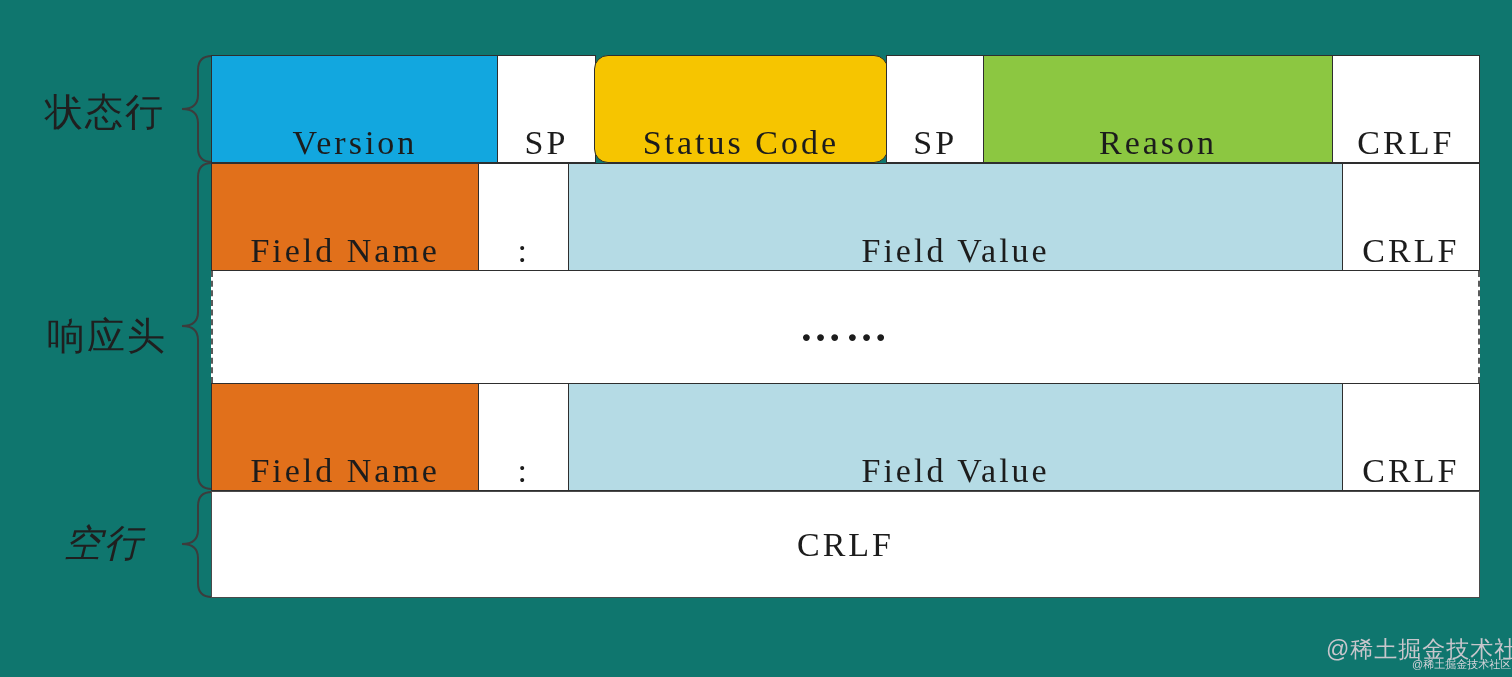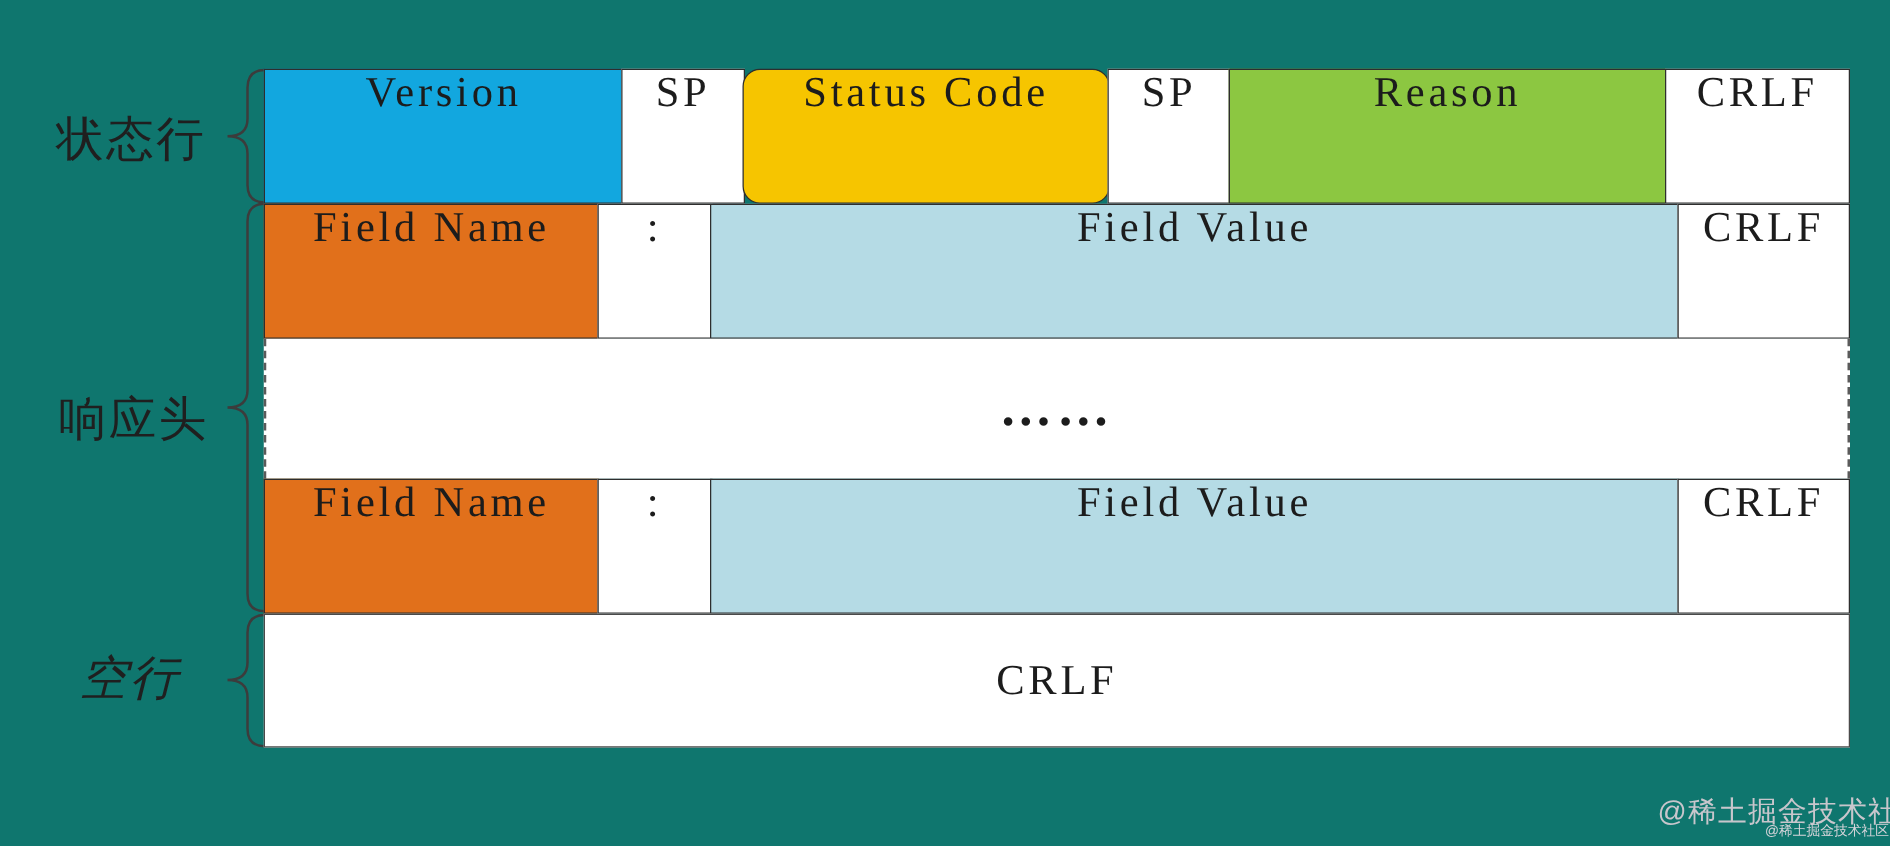--- a/index.html
+++ b/index.html
@@ -24,21 +24,21 @@
     position:absolute;
     left:211px;
     width:1269px;
     display:flex;
     box-sizing:border-box;
   }
   .cell{
     box-sizing:border-box;
     border:1.5px solid #2e2e2e;
     display:flex;
-    align-items:flex-start;
+    align-items:flex-end;
     justify-content:center;
     height:100%;
     font-family:Liberation Serif, serif;
   }
   .cell + .cell{margin-left:-1.5px;}
   .cell span{
     font-size:34px;
     letter-spacing:3px;
     color:#1c1c1c;
     white-space:nowrap;

